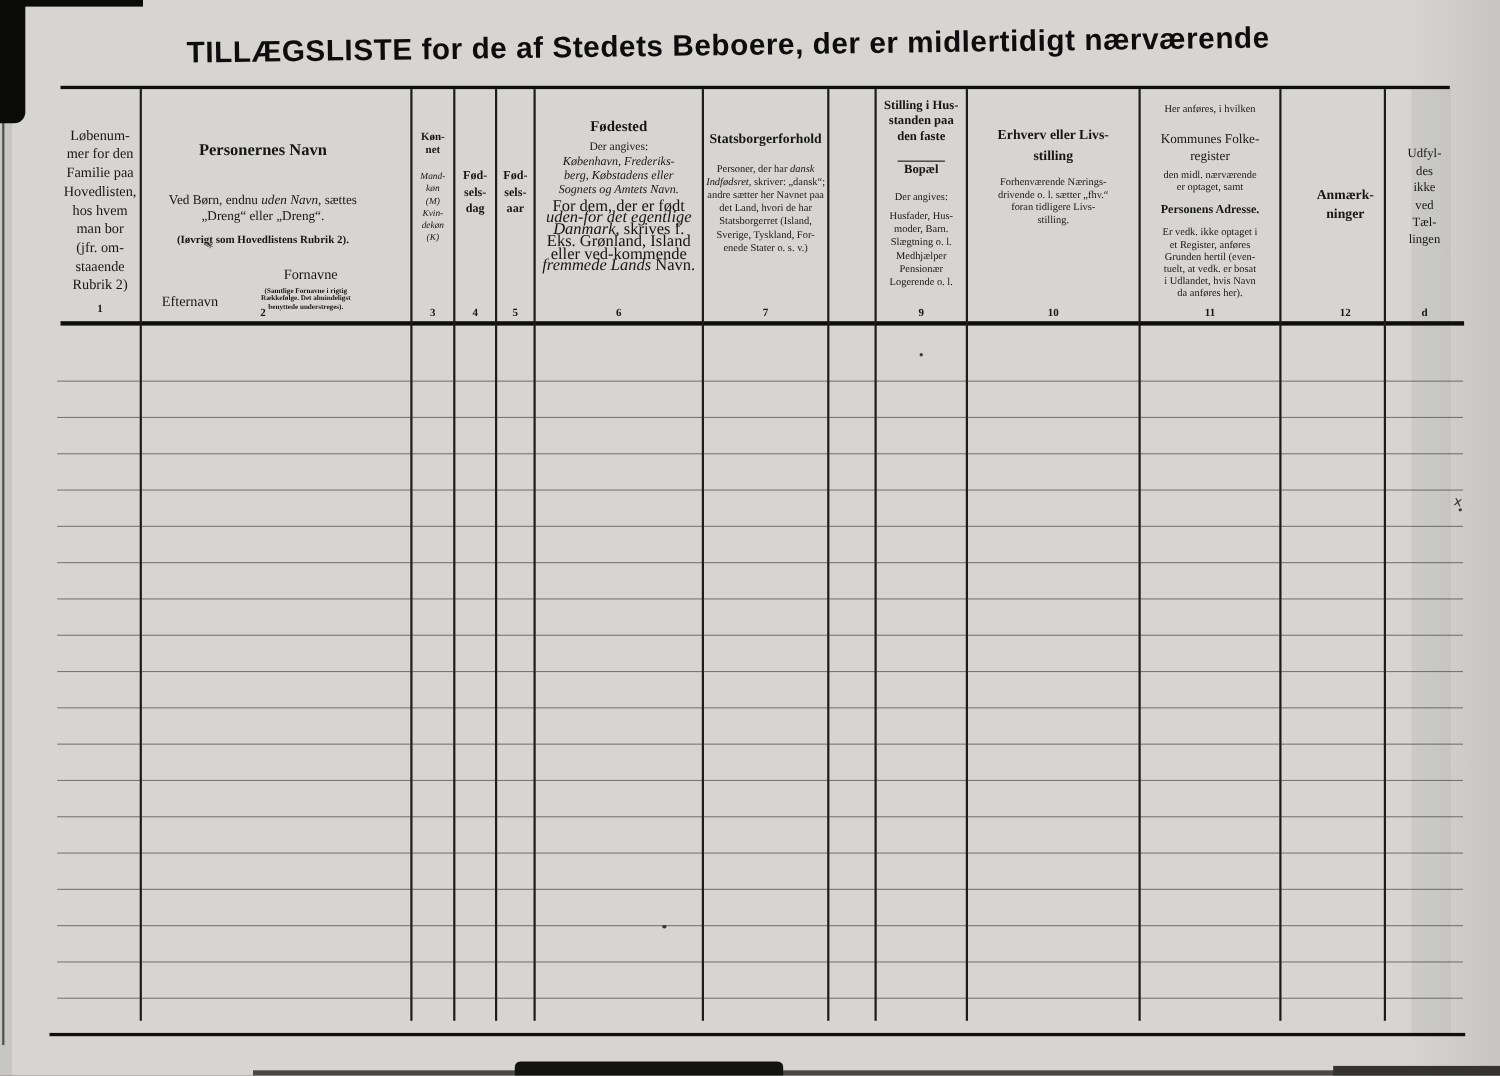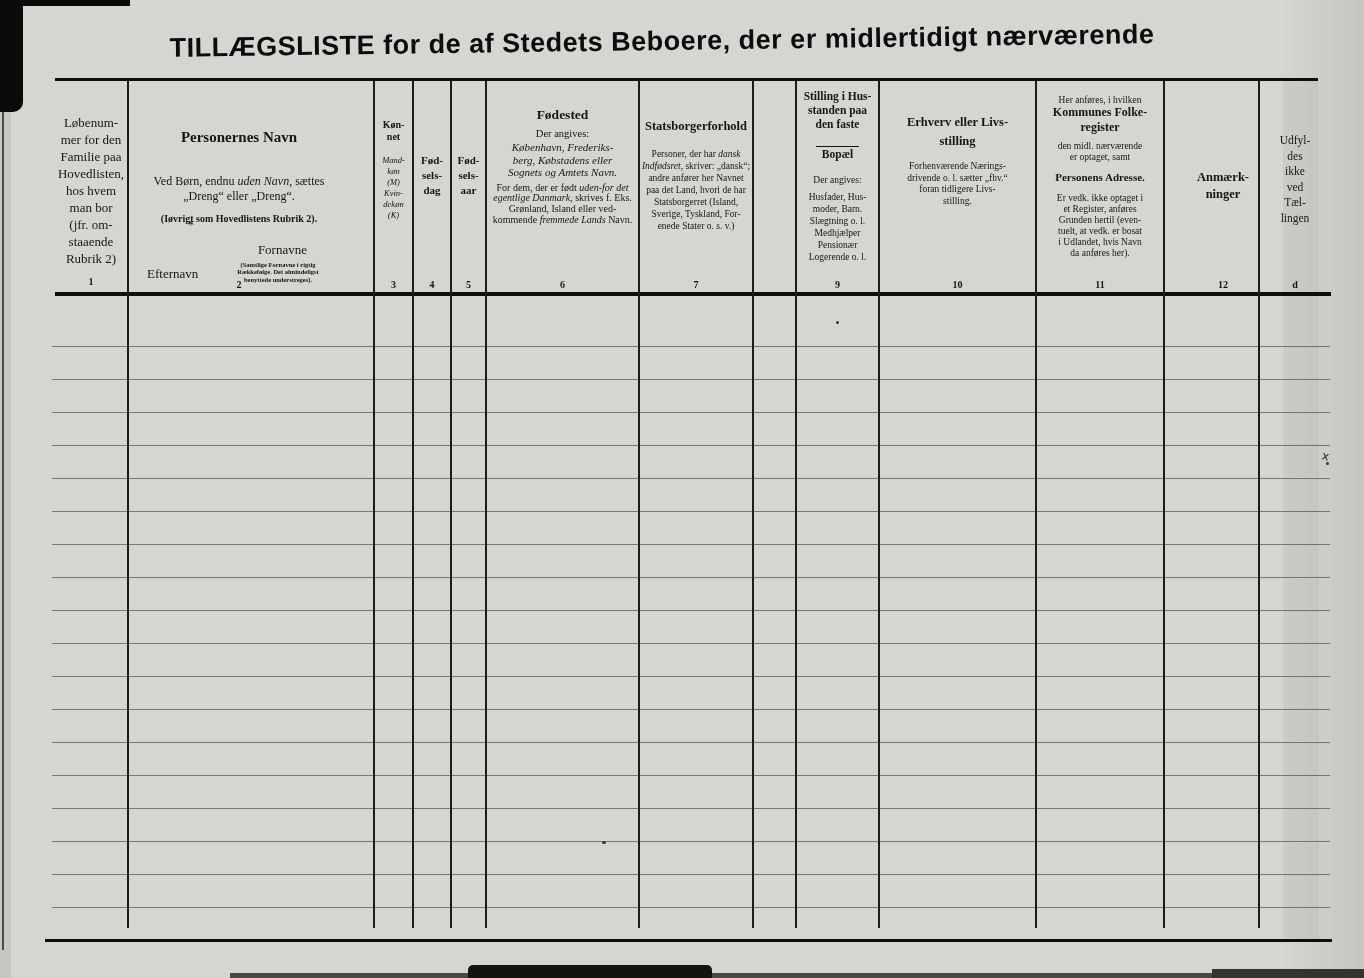--- a/index.html
+++ b/index.html
@@ -53,38 +53,38 @@
   .c3{left:375px;width:37px;font-size:8.5px;}
   .c3-title{margin-top:38px;font-size:10px;font-weight:bold;line-height:12px;}
   .c3-body{margin-top:12px;line-height:11px;font-style:italic;}
   .c4{left:414px;width:36px;}
   .c5{left:452px;width:33px;}
   .small-bold{margin-top:72px;font-size:11px;font-weight:bold;line-height:15px;}
   .c6{left:487px;width:151px;}
   .c6-title{margin-top:26px;font-size:13.5px;font-weight:bold;}
   .c6-intro{margin-top:5px;font-size:10.5px;}
   .c6-p1{margin-top:2px;font-size:11px;line-height:12.5px;}
-  .c6-p2{margin-top:4px;font-size:10px;line-height:10.8px;padding:0 2px;}
+  .c6-p2{margin-top:4px;font-size:15px;line-height:10.8px;padding:0 2px;}
   .c7{left:640px;width:112px;}
   .c7-title{margin-top:38px;font-size:12.5px;font-weight:bold;}
   .c7-p{margin-top:14px;font-size:9.5px;line-height:12px;padding:0 1px;}
   .c8{left:754px;width:41px;}
   .c8-title{margin-top:18px;font-size:8.5px;font-weight:bold;line-height:10.5px;}
   .c8-body{margin-top:6px;font-size:7px;line-height:7.8px;}
   .c9{left:797px;width:81px;}
   .c9-title{margin-top:8px;font-size:11.5px;font-weight:bold;line-height:14px;}
   .c9-intro{margin-top:14px;font-size:9.5px;}
   .c9-body{margin-top:6px;font-size:9.5px;line-height:12px;}
   .c10{left:880px;width:155px;}
   .c10-title{margin-top:32px;font-size:12.5px;font-weight:bold;line-height:19px;}
   .c10-p1{margin-top:16px;font-size:9.5px;line-height:11.5px;}
   .c10-p2{margin-top:10px;font-size:9.5px;line-height:11.5px;}
   .c11{left:1037px;width:126px;}
   .c11-intro{margin-top:14px;font-size:9.5px;}
-  .c11-title1{margin-top:0;font-size:12px;font-weight:bold;line-height:15px;}
+  .c11-title1{margin-top:14px;font-size:12px;font-weight:normal;line-height:15px;}
   .c11-p1{margin-top:6px;font-size:9.5px;line-height:11px;}
   .c11-title2{margin-top:8px;font-size:11px;font-weight:bold;}
   .c11-p2{margin-top:10px;font-size:9.5px;line-height:11px;}
   .c12{left:1165px;width:116px;}
   .c12-title{margin-top:88px;font-size:12.5px;font-weight:bold;line-height:17px;}
   .c13{left:1260px;width:70px;}
   .c13-text{margin-top:52px;font-size:11.5px;line-height:15.5px;}
 </style>
 </head>
 <body>
@@ -201,21 +201,21 @@
     <div class="c6-intro">Der angives:</div>
     <div class="c6-p1 it pre">København, Frederiks-
 berg, Købstadens eller
 Sognets og Amtets Navn.</div>
     <div class="c6-p2"><span>For dem, der er født </span><span class="it">uden-for det egentlige Danmark,</span><span> skrives f. Eks. Grønland, Island eller ved-kommende </span><span class="it">fremmede Lands</span><span> Navn.</span></div>
     <div class="num">6</div>
   </div>
 
   <div class="cell c7">
     <div class="c7-title">Statsborgerforhold</div>
-    <div class="c7-p"><span>Personer, der har </span><span class="it">dansk Indfødsret,</span><span> skriver: „dansk“; andre anfører her Navnet paa det Land, hvori de har Statsborgerret (Island, Sverige, Tyskland, For-enede Stater o. s. v.)</span></div>
+    <div class="c7-p"><span>Personer, der har </span><span class="it">dansk Indfødsret,</span><span> skriver: „dansk“; andre sætter her Navnet paa det Land, hvori de har Statsborgerret (Island, Sverige, Tyskland, For-enede Stater o. s. v.)</span></div>
     <div class="num">7</div>
   </div>
 
 
   <div class="cell c9">
     <div class="c9-title">
       <div>Stilling i Hus-</div>
       <div>standen paa</div>
       <div><span class="u-line">den faste</span></div>
       <div>Bopæl</div>

